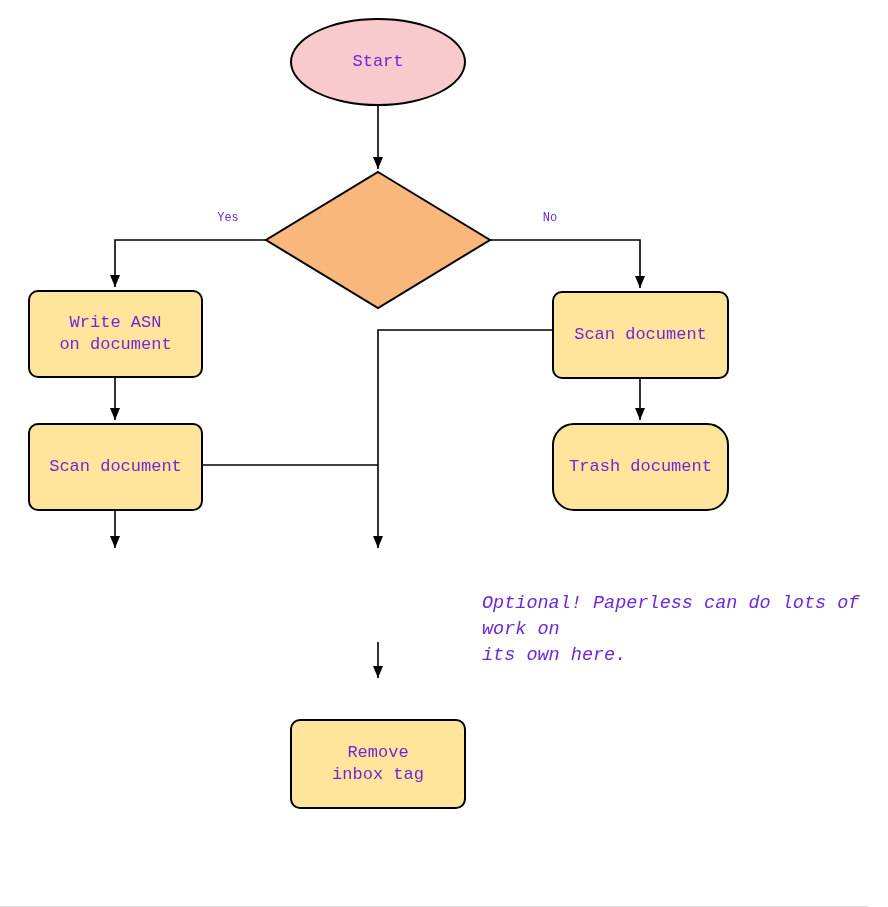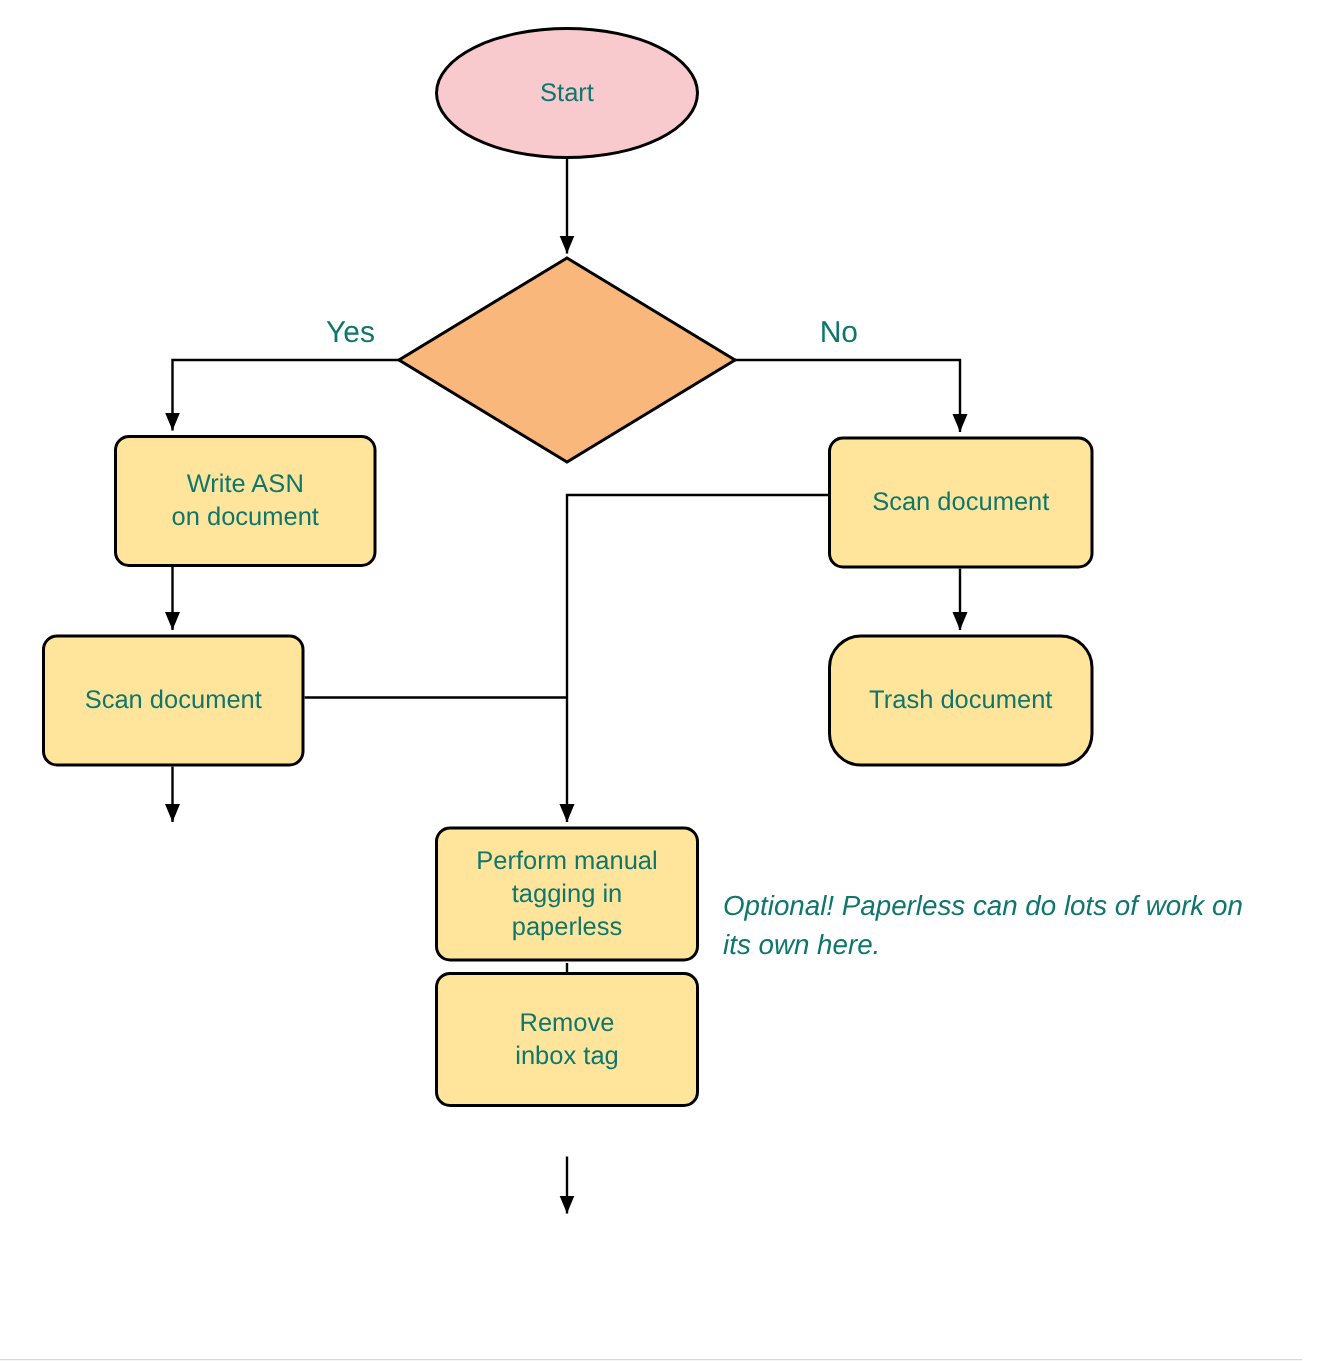--- a/index.html
+++ b/index.html
@@ -1,22 +1,22 @@
 <!DOCTYPE html>
 <html><head>
 <meta charset="utf-8">
 <style>
   html, body { margin: 0; padding: 0; background: #ffffff; }
   #canvas {
     position: relative;
     width: 868px;
     height: 907px;
     background: #ffffff;
-    font-family: Liberation Sans, sans-serif;
-    color: #0f766e;
+    font-family: Liberation Mono, monospace;
+    color: #6d28d9;
     box-sizing: border-box;
     border-bottom: 1px solid #d9d9d9;
     overflow: hidden;
   }
   svg.layer { position: absolute; left: 0; top: 0; }
   .node {
     position: absolute;
     display: flex;
     align-items: center;
     justify-content: center;
@@ -34,22 +34,22 @@
     display: flex;
     align-items: center;
     justify-content: center;
     text-align: center;
     font-size: 17px;
     line-height: 1.3;
     white-space: pre-line;
   }
   .edge-label {
     position: absolute;
-    font-size: 20px;
-    text-align: right;
+    font-size: 12px;
+    text-align: center;
   }
   .annotation {
     position: absolute;
     font-style: italic;
     font-size: 18.5px;
     line-height: 1.4;
     white-space: pre-line;
   }
 </style>
 </head>
@@ -80,45 +80,40 @@
 
   <div class="node terminator" style="left: 290px; top: 18px; width: 176px; height: 88px; background-color: rgb(248, 201, 205);">
     <span>Start</span>
   </div>
 
 
   <div class="edge-label" style="left:206px; top:211px; width:44px;">Yes</div>
 
   <div class="edge-label" style="left:528px; top:211px; width:44px;">No</div>
 
-  <div class="node process" style="left: 28px; top: 290px; width: 175px; height: 88px; background-color: rgb(255, 229, 155); margin-left: 48px;">
+  <div class="node process" style="left: 28px; top: 290px; width: 175px; height: 88px; background-color: rgb(255, 229, 155);">
     <span>Write ASN
 on document</span>
   </div>
 
   <div class="node process" style="left: 28px; top: 423px; width: 175px; height: 88px; background-color: rgb(255, 229, 155);">
     <span>Scan document</span>
   </div>
 
 
   <div class="node process" style="left: 552px; top: 291px; width: 177px; height: 88px; background-color: rgb(255, 229, 155);">
     <span>Scan document</span>
   </div>
 
   <div class="node process" style="left: 552px; top: 423px; width: 177px; height: 88px; background-color: rgb(255, 229, 155); border-radius: 22px;">
     <span>Trash document</span>
   </div>
 
-  <div class="node process" style="left: 290px; top: 551px; width: 176px; height: 90px; background-color: rgb(255, 229, 155);">
-    <span>Perform manual
-tagging in
-paperless</span>
-  </div>
 
-  <div class="node process" style="left: 290px; top: 648px; width: 176px; height: 90px; background-color: rgb(255, 229, 155);">
+  <div class="node process" style="left: 290px; top: 719px; width: 176px; height: 90px; background-color: rgb(255, 229, 155);">
     <span>Remove
 inbox tag</span>
   </div>
 
 
   <div class="annotation" style="left:482px; top:591px; width:410px;">Optional! Paperless can do lots of work on
 its own here.</div>
 
 </div>
 

